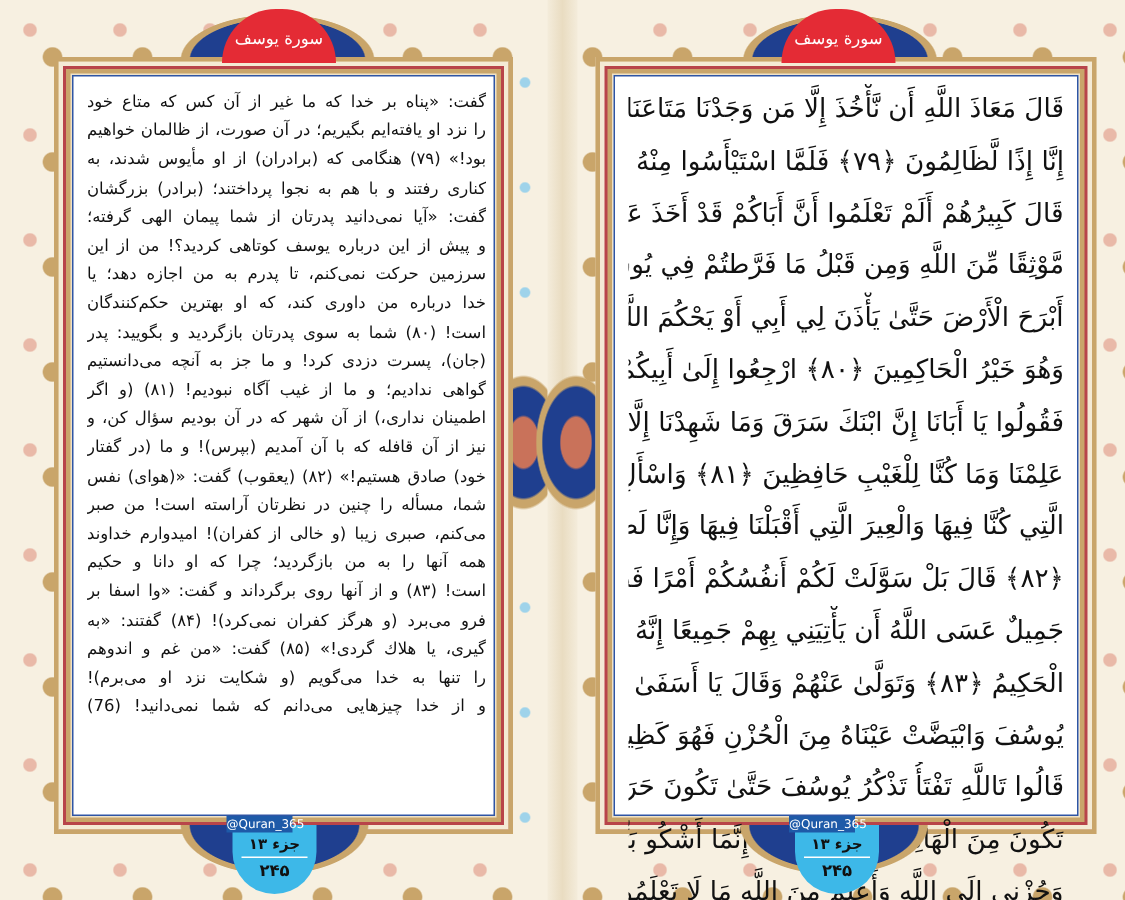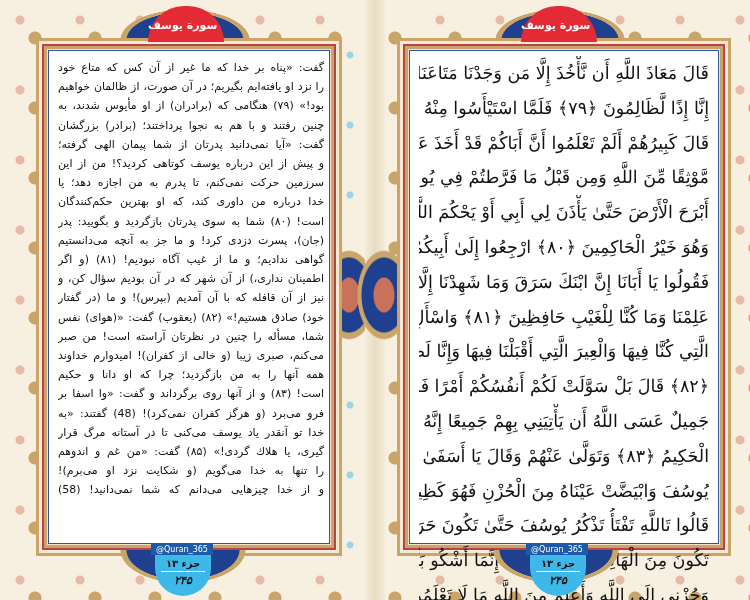--- a/index.html
+++ b/index.html
@@ -25,36 +25,36 @@
     background:#efe2c7;}
   .inner{position:absolute;inset:9px;background:#ffffff;border:1.5px solid #2f55a4;}
   .left .frame{left:36px;width:300px;}
   .right .frame{left:22px;width:328px;}
   .top-arch{position:absolute;top:0;width:170px;height:40px;
     background:radial-gradient(ellipse at 50% 100%,#c9725a 0 28px,#1f3f8f 29px 58px,#c9a56a 59px 64px,transparent 65px);}
   .left .top-arch{left:100px;}
   .right .top-arch{left:100px;}
   .surah-tab{position:absolute;top:6px;width:76px;height:36px;
     background:#e42b35;border-radius:38px 38px 0 0;color:#fff;
-    font-size:11px;font-weight:bold;text-align:left;line-height:40px;direction:rtl;}
+    font-size:11px;font-weight:normal;text-align:center;line-height:40px;direction:rtl;}
   .left .surah-tab{left:148px;}
   .right .surah-tab{left:146px;}
   .bottom-arch{position:absolute;bottom:0;width:190px;height:50px;
     background:radial-gradient(ellipse at 50% 0%,#c9725a 0 26px,#1f3f8f 27px 56px,#c9a56a 57px 62px,transparent 63px);}
   .left .bottom-arch{left:88px;}
   .right .bottom-arch{left:86px;}
   .bottom-tab{position:absolute;top:550px;width:56px;height:46px;
     background:#3db8e8;border-radius:0 0 28px 28px;text-align:center;color:#111;}
   .left .bottom-tab{left:155px;}
   .right .bottom-tab{left:155px;}
-  .handle{position:absolute;top:-6px;left:-4px;width:62px;height:11px;background:#1e5aa8;
+  .handle{position:absolute;top:-6px;left:-4px;width:44px;height:11px;background:#1e5aa8;
     color:#fff;font-size:8px;line-height:11px;font-family:"DejaVu Sans",sans-serif;white-space:nowrap;}
   .juz{font-size:10px;font-weight:bold;margin-top:8px;direction:rtl;}
   .sep{height:1px;background:#ffffff;margin:2px 6px;}
-  .pg{font-size:11px;font-weight:bold;font-style:italic;}
+  .pg{font-size:11px;font-weight:bold;}
   .text{position:absolute;direction:rtl;text-align:justify;text-align-last:justify;color:#111;}
   .left .text{left:58px;width:266px;top:58px;font-size:11px;line-height:19.2px;font-family:"DejaVu Sans",sans-serif;}
   .right .text{left:44px;width:290px;top:56px;font-size:17.5px;line-height:34.8px;font-family:"DejaVu Serif",serif;}
   .line{display:block;white-space:nowrap;overflow:hidden;text-align:justify;text-align-last:justify;}
 </style>
 </head>
 <body>
 
 <div class="bg"></div>
 
@@ -62,40 +62,39 @@
   <div class="top-arch"></div>
   <div class="medallion" style="left:322px;"></div>
   <div class="frame">
     <div class="inner"></div>
   </div>
   <div class="surah-tab">سورة يوسف</div>
   <div class="text">
     <span class="line">گفت: «پناه بر خدا كه ما غير از آن كس كه متاع خود</span>
     <span class="line">را نزد او يافته‌ايم بگيريم؛ در آن صورت، از ظالمان خواهيم</span>
     <span class="line">بود!» (۷۹) هنگامى كه (برادران) از او مأيوس شدند، به</span>
-    <span class="line">چنين رفتند و با هم به نجوا پرداختند؛ (برادر) بزرگشان</span>
+    <span class="line">كنارى رفتند و با هم به نجوا پرداختند؛ (برادر) بزرگشان</span>
     <span class="line">گفت: «آيا نمى‌دانيد پدرتان از شما پيمان الهى گرفته؛</span>
     <span class="line">و پيش از اين درباره يوسف كوتاهى كرديد؟! من از اين</span>
     <span class="line">سرزمين حركت نمى‌كنم، تا پدرم به من اجازه دهد؛ يا</span>
     <span class="line">خدا درباره من داورى كند، كه او بهترين حكم‌كنندگان</span>
     <span class="line">است! (۸۰) شما به سوى پدرتان بازگرديد و بگوييد: پدر</span>
     <span class="line">(جان)، پسرت دزدى كرد! و ما جز به آنچه مى‌دانستيم</span>
     <span class="line">گواهى نداديم؛ و ما از غيب آگاه نبوديم! (۸۱) (و اگر</span>
     <span class="line">اطمينان ندارى،) از آن شهر كه در آن بوديم سؤال كن، و</span>
     <span class="line">نيز از آن قافله كه با آن آمديم (بپرس)! و ما (در گفتار</span>
     <span class="line">خود) صادق هستيم!» (۸۲) (يعقوب) گفت: «(هواى) نفس</span>
     <span class="line">شما، مسأله را چنين در نظرتان آراسته است! من صبر</span>
     <span class="line">مى‌كنم، صبرى زيبا (و خالى از كفران)! اميدوارم خداوند</span>
     <span class="line">همه آنها را به من بازگرديد؛ چرا كه او دانا و حكيم</span>
     <span class="line">است! (۸۳) و از آنها روى برگرداند و گفت: «وا اسفا بر</span>
-    <span class="line">فرو مى‌برد (و هرگز كفران نمى‌كرد)! (48) گفتند: «به</span>
-    <span class="line">خدا تو آنقدر ياد يوسف مى‌كنى تا در آستانه مرگ قرار</span>
+    <span class="line">فرو مى‌برد (و هرگز كفران نمى‌كرد)! (۸۴) گفتند: «به</span>
     <span class="line">گيرى، يا هلاك گردى!» (۸۵) گفت: «من غم و اندوهم</span>
     <span class="line">را تنها به خدا مى‌گويم (و شكايت نزد او مى‌برم)!</span>
-    <span class="line">و از خدا چيزهايى مى‌دانم كه شما نمى‌دانيد! (58)</span>
+    <span class="line">و از خدا چيزهايى مى‌دانم كه شما نمى‌دانيد! (76)</span>
   </div>
   <div class="bottom-arch"></div>
   <div class="bottom-tab">
     <div class="handle">@Quran_365</div>
     <div class="juz">جزء ۱۳</div>
     <div class="sep"></div>
     <div class="pg">۲۴۵</div>
   </div>
 </div>
 

